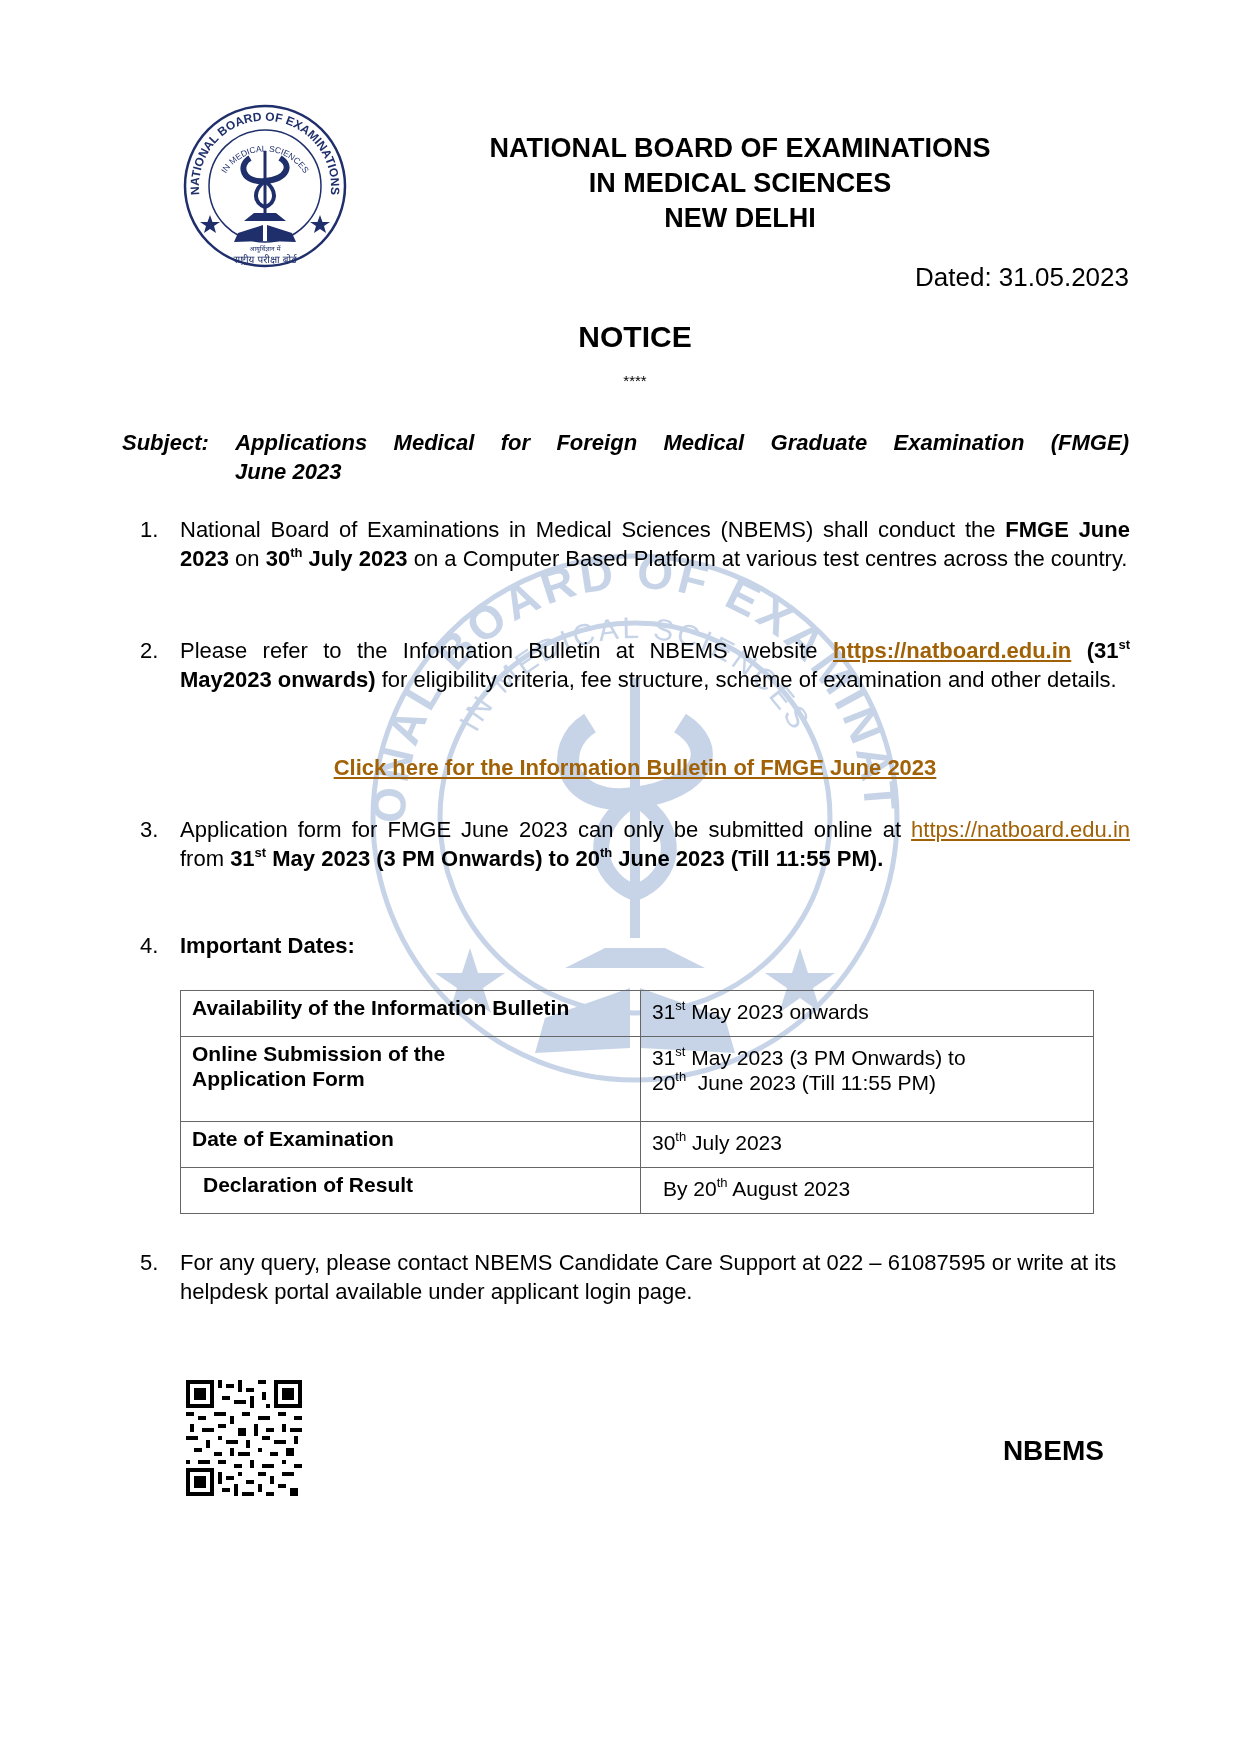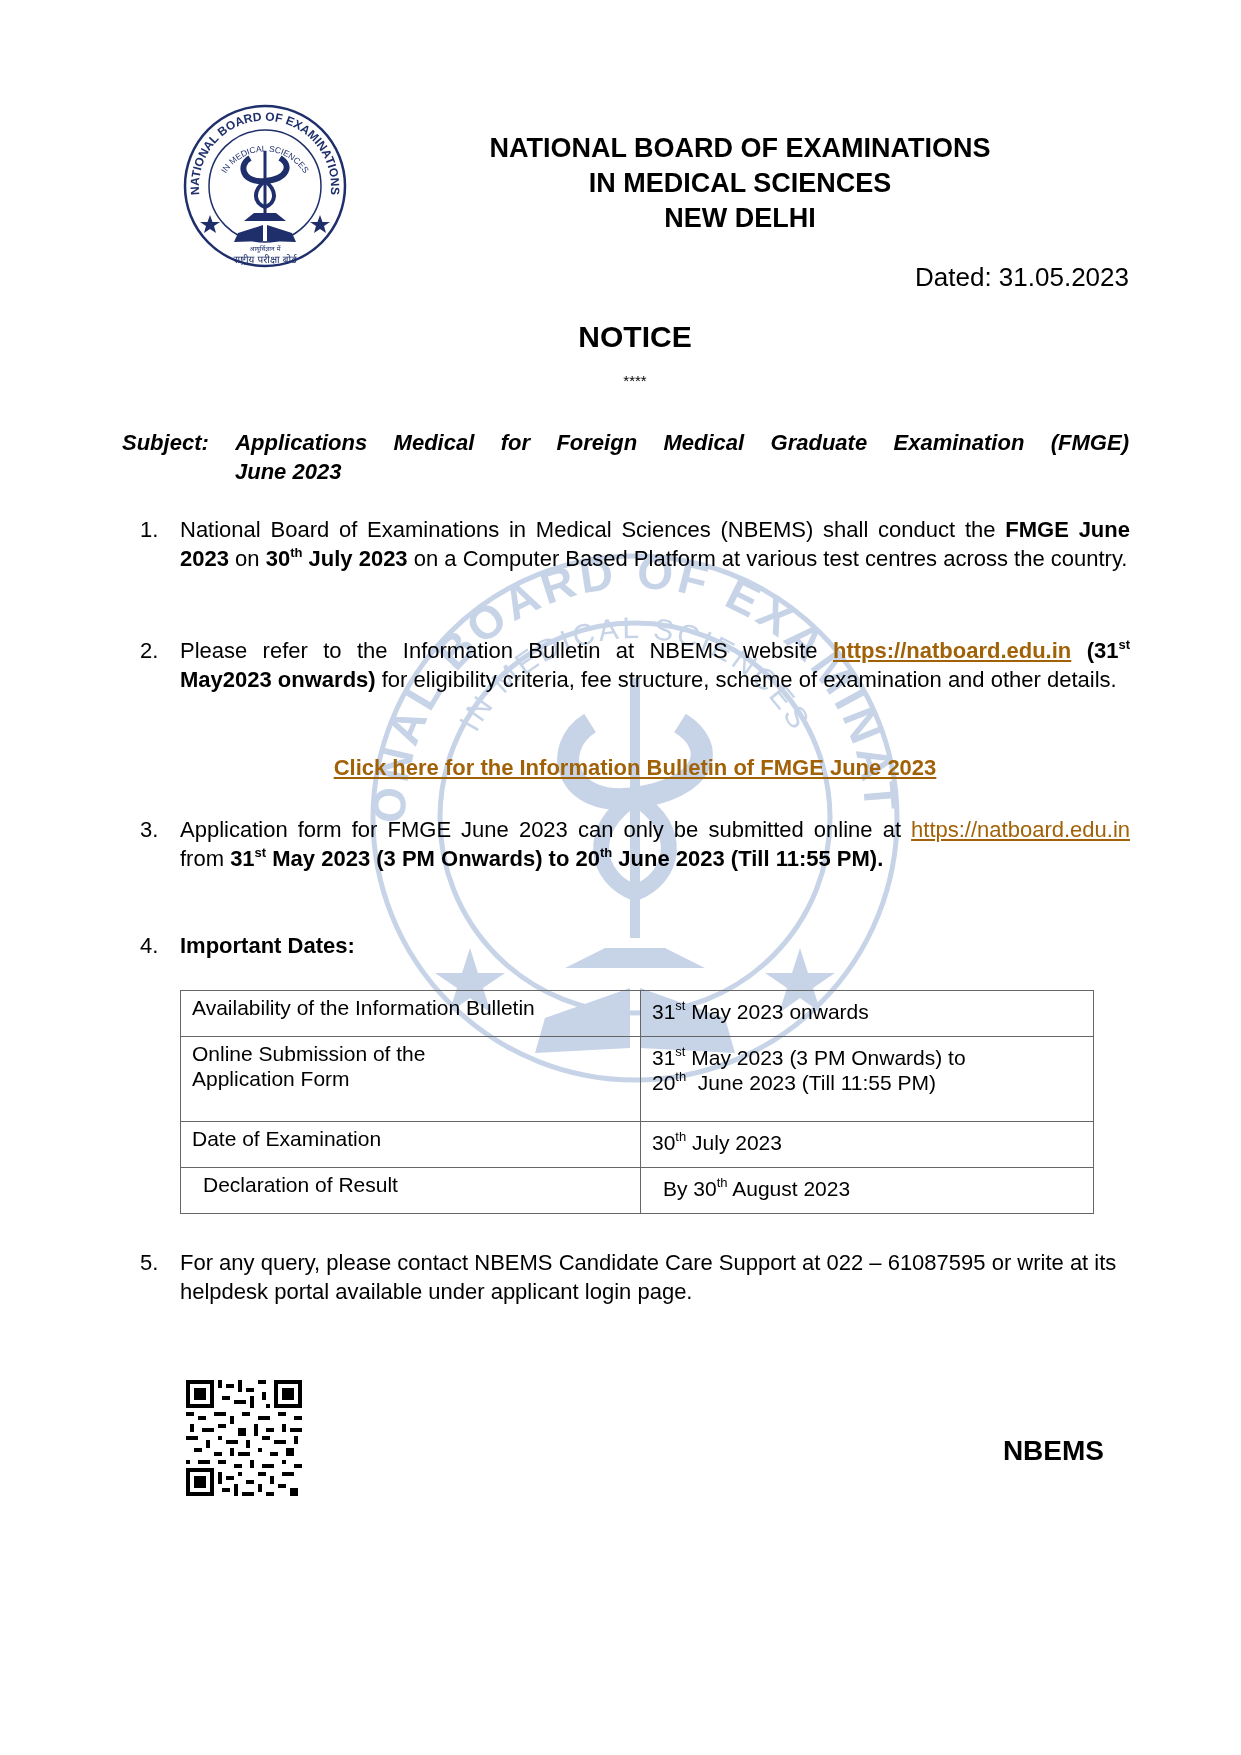--- a/index.html
+++ b/index.html
@@ -25,21 +25,21 @@
     .item .body { margin-left: 40px; text-align: justify; text-align-last: left; }
     b { font-weight: bold; }
     sup { font-size: 13px; line-height: 0; vertical-align: 9px; }
     a { color: #a16207; text-decoration: underline; font-weight: bold; }
     a.plain { font-weight: normal; }
 
     .bulletin-link { left: 0; width: 1270px; text-align: center; top: 755px; font-size: 22px; }
 
     table.dates { position: absolute; left: 180px; top: 990px; width: 914px; border-collapse: collapse; font-size: 21px; }
     table.dates td { border: 1.5px solid #666; vertical-align: top; padding: 4px 10px 6px 11px; line-height: 25px; }
-    table.dates td.k { width: 427px; font-weight: normal; }
+    table.dates td.k { width: 427px; font-weight: bold; }
     table.dates td.v { padding-top: 8px; }
     table.dates tr.r1 td { height: 31px; }
     table.dates tr.r2 td { height: 70px; }
     table.dates tr.r3 td { height: 31px; }
     table.dates tr.r4 td { height: 31px; padding-left: 22px; }
 
     .qr { left: 186px; top: 1380px; width: 116px; height: 116px; }
     .sign { right: 137px; top: 1435px; font-weight: bold; font-size: 28px; }
   </style>
 </head>
@@ -154,21 +154,21 @@
     <tr class="r2">
       <td class="k">Online Submission of the<br>Application Form</td>
       <td class="v"><span>31</span><sup>st</sup><span> May 2023 (3 PM Onwards) to</span><br><span>20</span><sup>th</sup><span style="white-space:pre">  June 2023 (Till 11:55 PM)</span></td>
     </tr>
     <tr class="r3">
       <td class="k">Date of Examination</td>
       <td class="v"><span>30</span><sup>th</sup><span> July 2023</span></td>
     </tr>
     <tr class="r4">
       <td class="k">Declaration of Result</td>
-      <td class="v"><span>By 30</span><sup>th</sup><span> August 2023</span></td>
+      <td class="v"><span>By 20</span><sup>th</sup><span> August 2023</span></td>
     </tr>
   </tbody>
     </table>
 
   <div class="abs item" style="top:1248px;">
     <span class="num">5.</span>
     <div class="body" style="text-align:left">For any query, please contact NBEMS Candidate Care Support at 022 – 61087595 or write at its helpdesk portal available under applicant login page.</div>
   </div>
 
   <svg class="abs qr" viewBox="0 0 29 29" shape-rendering="crispEdges">

